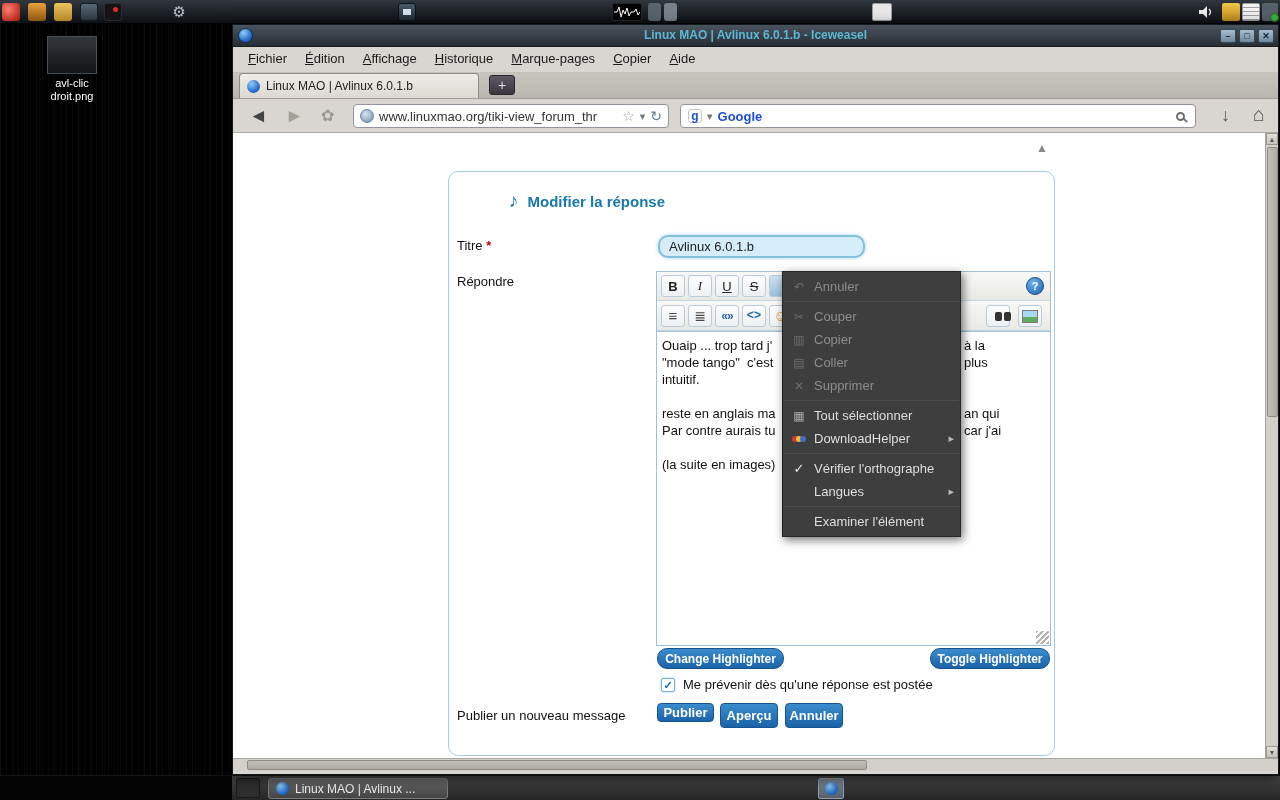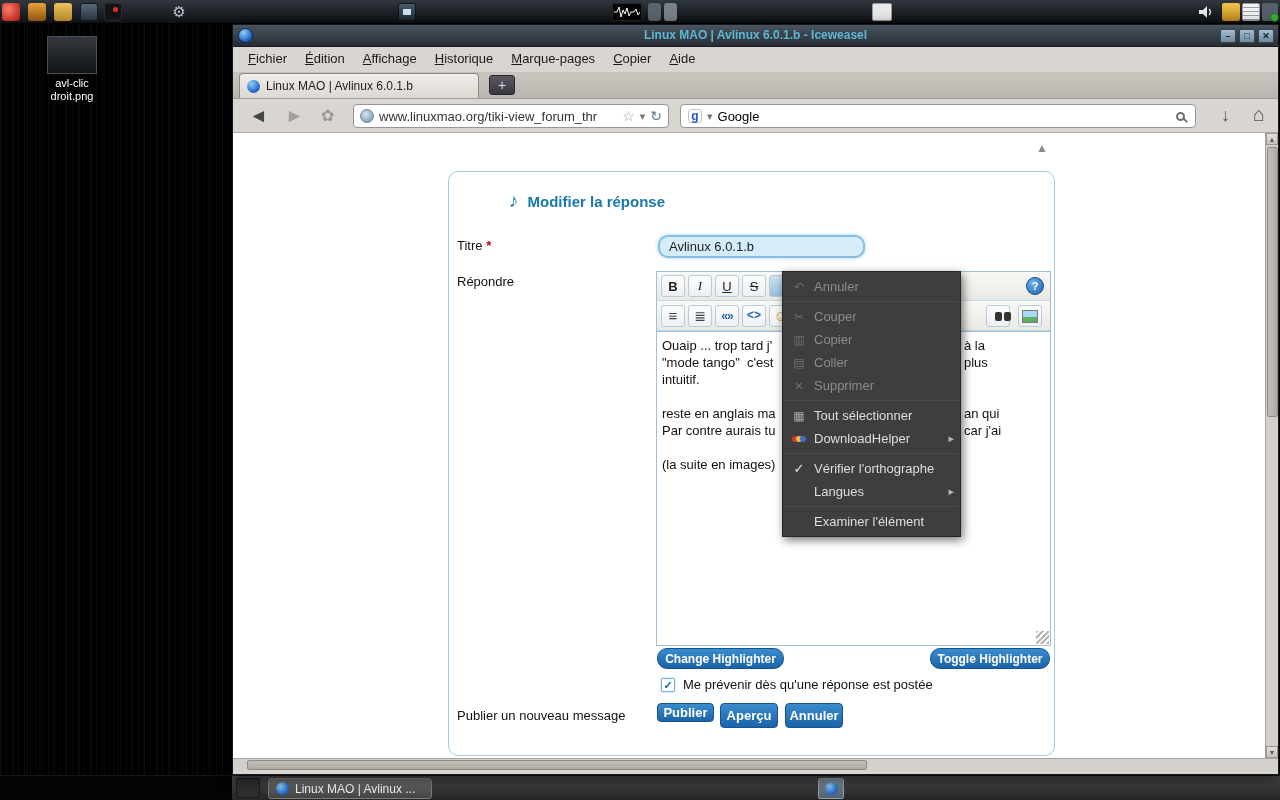--- a/index.html
+++ b/index.html
@@ -82,21 +82,21 @@
     background:radial-gradient(circle at 40% 35%, #d7e4ef, #8aa6bd 70%, #5d7890); border:1px solid #6c88a0; }
   .url-text { color:#333; white-space:nowrap; overflow:hidden; flex:1; }
   .url-star { color:#9a9a9a; font-size:14px; }
   .url-caret { color:#777; font-size:11px; }
   .url-reload { color:#5c7b93; font-size:14px; }
   .searchbar { position:absolute; left:447px; top:5px; width:516px; height:24px; background:#fff;
     border:1px solid #97939c; border-radius:4px; display:flex; align-items:center; gap:5px; padding:0 7px; font-size:13px; }
   .g-ico { width:14px; height:14px; border-radius:3px; background:#fff; border:1px solid #c5c5c5;
     color:#2255cc; font-weight:bold; font-size:12px; line-height:12px; text-align:center; flex:0 0 14px; }
   .search-caret { color:#777; font-size:11px; }
-  .search-ph { color:#000000; flex:1; }
+  .search-ph { color:#1d4ed8; flex:1;font-weight:bold; }
   .magnifier { width:9px; height:9px; border:2px solid #6f6f6f; border-radius:50%; position:relative; margin-right:3px; }
   .magnifier::after { content:''; position:absolute; width:6px; height:2px; background:#6f6f6f;
     right:-5px; bottom:-2px; transform:rotate(45deg); }
   .nav-down { position:absolute; left:988px; top:6px; font-size:18px; font-weight:bold; color:#52575c; }
   .nav-home { position:absolute; left:1020px; top:4px; font-size:20px; color:#52575c; }
 
   
   .content { position:absolute; top:108px; left:0; width:1045px; height:625px; background:#fff; overflow:hidden; }
   .gotop { position:absolute; left:803px; top:8px; color:#8a8a8a; font-size:12px; }
 
@@ -188,21 +188,21 @@
   .dh-ico { width:20px; flex:0 0 20px; margin-right:5px; display:flex; justify-content:center; }
   .dh-ico i { width:6px; height:6px; border-radius:50%; display:block; }
   .dh-r { background:#d33a2a; } .dh-y { background:#f2c037; margin-left:-2px; } .dh-b { background:#3a6fd3; margin-left:-2px; }
 
   
   .taskbar { position:absolute; left:0; bottom:0; width:1280px; height:25px;
     background:linear-gradient(#474747,#262626); border-top:1px solid #151515; z-index:6; }
   .taskbar::before { content:''; position:absolute; left:0; top:0; width:232px; height:25px; background:#040404; }
   .tb-mini { position:absolute; left:236px; top:2px; width:24px; height:20px; background:#2f2f2f;
     border:1px solid #1a1a1a; border-radius:2px; }
-  .task-btn { position:absolute; left:268px; top:2px; width:164px; height:21px;
+  .task-btn { position:absolute; left:268px; top:2px; width:180px; height:21px;
     background:linear-gradient(#6b6b6b,#454545); border:1px solid #7d7d7d; border-radius:3px;
     display:flex; align-items:center; gap:6px; padding:0 7px; color:#f0f0f0; font-size:12px; }
   .task-fav { width:13px; height:13px; border-radius:50%; flex:0 0 13px;
     background:radial-gradient(circle at 35% 30%, #8fd0f2 0%, #2a6fd0 60%, #123f85 100%); }
   .task-txt { white-space:nowrap; overflow:hidden; }
   .tray-btn { position:absolute; left:818px; top:2px; width:26px; height:21px;
     background:linear-gradient(#7e8b97,#56616d); border:1px solid #90a1af; border-radius:2px;
     display:flex; align-items:center; justify-content:center; }
   .tray-fav { width:13px; height:13px; border-radius:50%;
     background:radial-gradient(circle at 35% 30%, #8fd0f2 0%, #2a6fd0 60%, #123f85 100%); }

